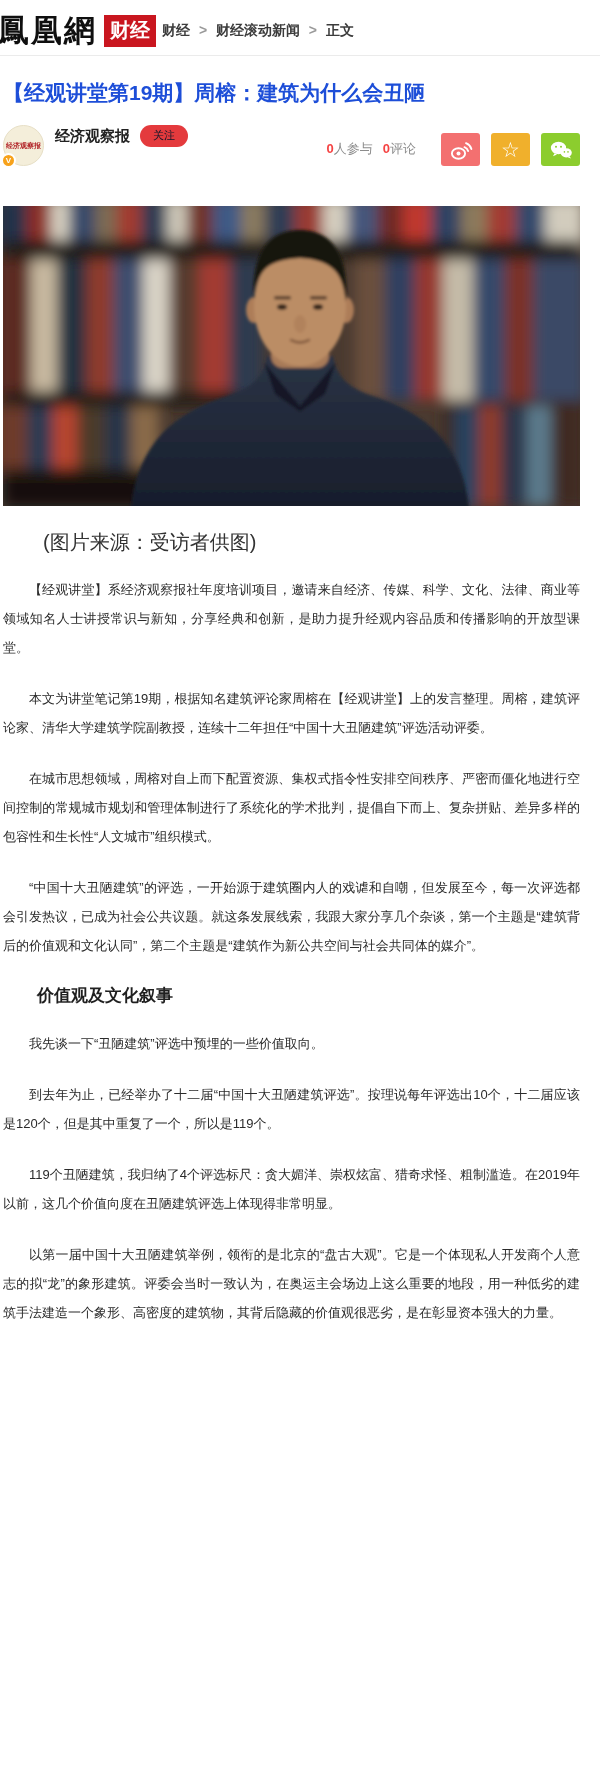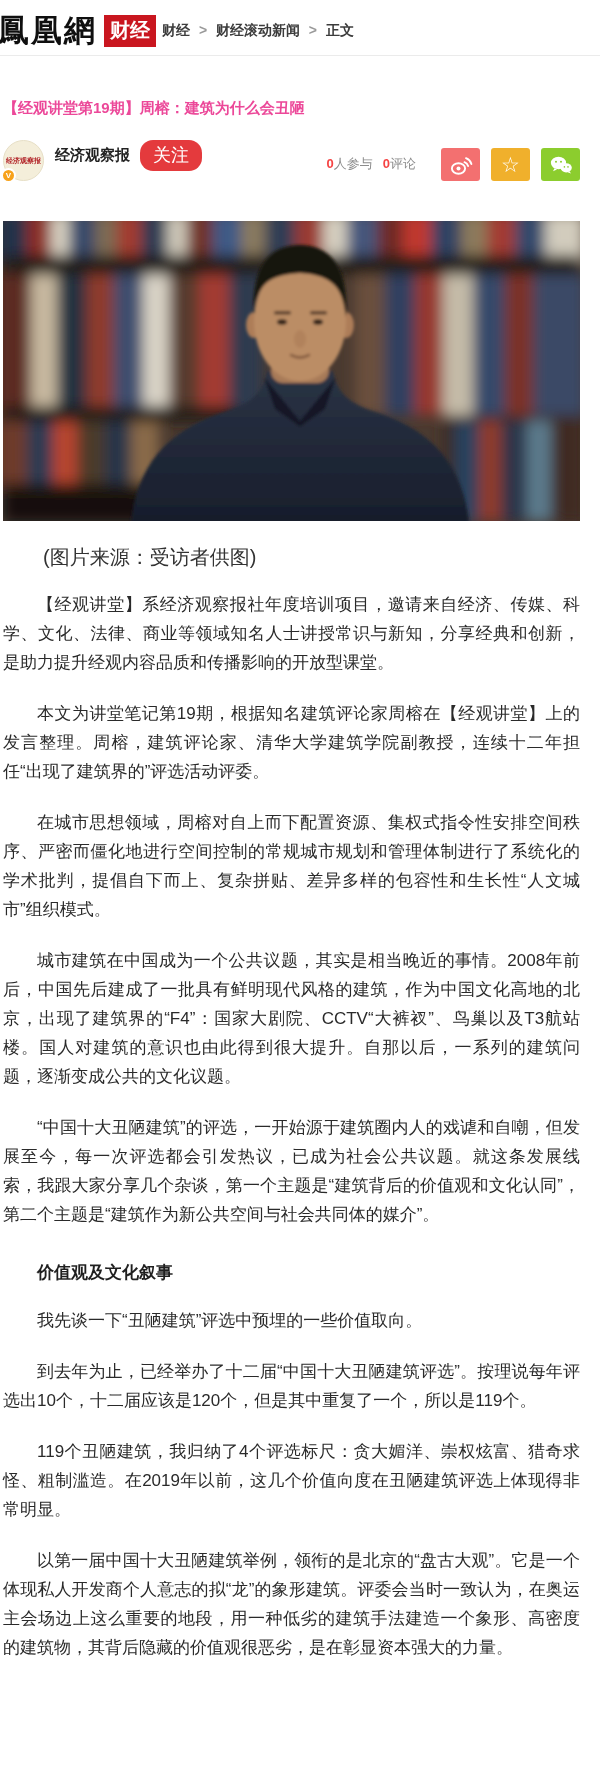--- a/index.html
+++ b/index.html
@@ -26,22 +26,22 @@
     font-size:20px; font-weight:700; padding:2px 6px 3px;
     margin-left:7px; cursor:pointer;
   }
   .breadcrumb { margin-left:6px; font-size:14px; font-weight:700; color:#3c3c3c; }
   .breadcrumb a { color:#3c3c3c; text-decoration:none; cursor:pointer; }
   .breadcrumb .sep { color:#999; margin:0 5px; font-weight:700; }
 
   
   main { padding:0 20px 0 3px; }
   h1.article-title {
-    margin-top:36px; font-size:15px; line-height:32px;
-    font-weight:700; color:#ec4899;
+    margin-top:21px; font-size:21px; line-height:32px;
+    font-weight:700; color:#1d4ed8;
   }
   .author-row { margin-top:16px; display:flex; align-items:flex-start; }
   .avatar {
     position:relative; width:41px; height:41px; flex:0 0 41px;
     border-radius:50%; background:#f4eeda; border:1px solid #e7dfc6;
     cursor:pointer;
   }
   .avatar-text {
     position:absolute; inset:0; display:flex; align-items:center; justify-content:center;
     font-size:7px; font-weight:700; color:#b01f24; text-align:center; line-height:8px;
@@ -50,22 +50,22 @@
   .v-badge {
     position:absolute; left:-3px; bottom:-3px; width:15px; height:15px;
     background:#f7a21b; border:2px solid #fff; border-radius:50%;
     color:#fff; font-size:8px; font-weight:700;
     display:flex; align-items:center; justify-content:center;
   }
   .author-info { margin-left:11px; flex:1 1 auto; }
   .author-name-row { display:flex; align-items:center; }
   .author-name { font-size:15px; font-weight:700; color:#222; cursor:pointer; }
   .follow-button {
-    margin-left:10px; background:#e43а3d; background:#e43a3d; color:#ffffff;
-    border:none; border-radius:13px; font-size:18px; padding:3px 13px 4px;
+    margin-left:10px; background:#e43а3d; background:#e43a3d; color:#0f172a;
+    border:none; border-radius:13px; font-size:11px; padding:3px 13px 4px;
     cursor:pointer; font-family:inherit;
   }
   .author-meta { margin-top:6px; font-size:13px; color:#a5a5a5; }
   .right-group { display:flex; align-items:flex-end; padding-top:8px; }
   .stats { font-size:13px; color:#8c8c8c; white-space:nowrap; margin:0 14px 8px 0; }
   .stats .num { color:#f54343; font-weight:700; }
   .stats .lbl { margin-right:10px; }
   .stats .lbl:last-child { margin-right:0; }
   .share-buttons { display:flex; }
   .share-btn {
@@ -81,25 +81,25 @@
   
   figure.article-image { margin-top:40px; width:577px; height:300px; overflow:hidden; }
   figure.article-image svg { display:block; }
 
   .image-caption {
     margin-top:26px; font-size:20px; color:#333; text-indent:2em; line-height:21px;
   }
 
   
   .body-p {
-    margin-top:22px; font-size:17px; line-height:29px; color:#2a2a2a;
+    margin-top:22px; font-size:13px; line-height:29px; color:#2a2a2a;
     text-indent:2em; text-align:justify;
   }
   h2.section-heading {
-    margin-top:32px; font-size:17px; font-weight:700; color:#1f1f1f;
+    margin-top:24px; font-size:17px; font-weight:700; color:#1f1f1f;
     text-indent:2em;
   }
 </style>
 </head>
 <body>
 
 <div class="page">
 
   <header class="site-header">
     <span class="logo-text">鳳凰網</span>
@@ -247,23 +247,22 @@
           <ellipse cx="315" cy="101" rx="5" ry="2.8" fill="#2a1d14"></ellipse>
           <path d="M288,134 Q297,139 306,134" stroke="#7a5138" stroke-width="2.5" fill="none" stroke-linecap="round"></path>
           <ellipse cx="297" cy="118" rx="6" ry="9" fill="#ad7d58" opacity="0.7"></ellipse>
         </g>
       </svg>
     </figure>
 
     <p class="image-caption">(图片来源：受访者供图)</p>
 
     <p class="body-p">【经观讲堂】系经济观察报社年度培训项目，邀请来自经济、传媒、科学、文化、法律、商业等领域知名人士讲授常识与新知，分享经典和创新，是助力提升经观内容品质和传播影响的开放型课堂。</p>
-    <p class="body-p">本文为讲堂笔记第19期，根据知名建筑评论家周榕在【经观讲堂】上的发言整理。周榕，建筑评论家、清华大学建筑学院副教授，连续十二年担任“出现了建筑界的”评选活动评委。</p>
+    <p class="body-p">本文为讲堂笔记第19期，根据知名建筑评论家周榕在【经观讲堂】上的发言整理。周榕，建筑评论家、清华大学建筑学院副教授，连续十二年担任“中国十大丑陋建筑”评选活动评委。</p>
     <p class="body-p">在城市思想领域，周榕对自上而下配置资源、集权式指令性安排空间秩序、严密而僵化地进行空间控制的常规城市规划和管理体制进行了系统化的学术批判，提倡自下而上、复杂拼贴、差异多样的包容性和生长性“人文城市”组织模式。</p>
-    <p class="body-p">城市建筑在中国成为一个公共议题，其实是相当晚近的事情。2008年前后，中国先后建成了一批具有鲜明现代风格的建筑，作为中国文化高地的北京，出现了建筑界的“F4”：国家大剧院、CCTV“大裤衩”、鸟巢以及T3航站楼。国人对建筑的意识也由此得到很大提升。自那以后，一系列的建筑问题，逐渐变成公共的文化议题。</p>
     <p class="body-p">“中国十大丑陋建筑”的评选，一开始源于建筑圈内人的戏谑和自嘲，但发展至今，每一次评选都会引发热议，已成为社会公共议题。就这条发展线索，我跟大家分享几个杂谈，第一个主题是“建筑背后的价值观和文化认同”，第二个主题是“建筑作为新公共空间与社会共同体的媒介”。</p>
 
     <h2 class="section-heading">价值观及文化叙事</h2>
 
     <p class="body-p">我先谈一下“丑陋建筑”评选中预埋的一些价值取向。</p>
     <p class="body-p">到去年为止，已经举办了十二届“中国十大丑陋建筑评选”。按理说每年评选出10个，十二届应该是120个，但是其中重复了一个，所以是119个。</p>
     <p class="body-p">119个丑陋建筑，我归纳了4个评选标尺：贪大媚洋、崇权炫富、猎奇求怪、粗制滥造。在2019年以前，这几个价值向度在丑陋建筑评选上体现得非常明显。</p>
     <p class="body-p">以第一届中国十大丑陋建筑举例，领衔的是北京的“盘古大观”。它是一个体现私人开发商个人意志的拟“龙”的象形建筑。评委会当时一致认为，在奥运主会场边上这么重要的地段，用一种低劣的建筑手法建造一个象形、高密度的建筑物，其背后隐藏的价值观很恶劣，是在彰显资本强大的力量。</p>
 
   </main>

